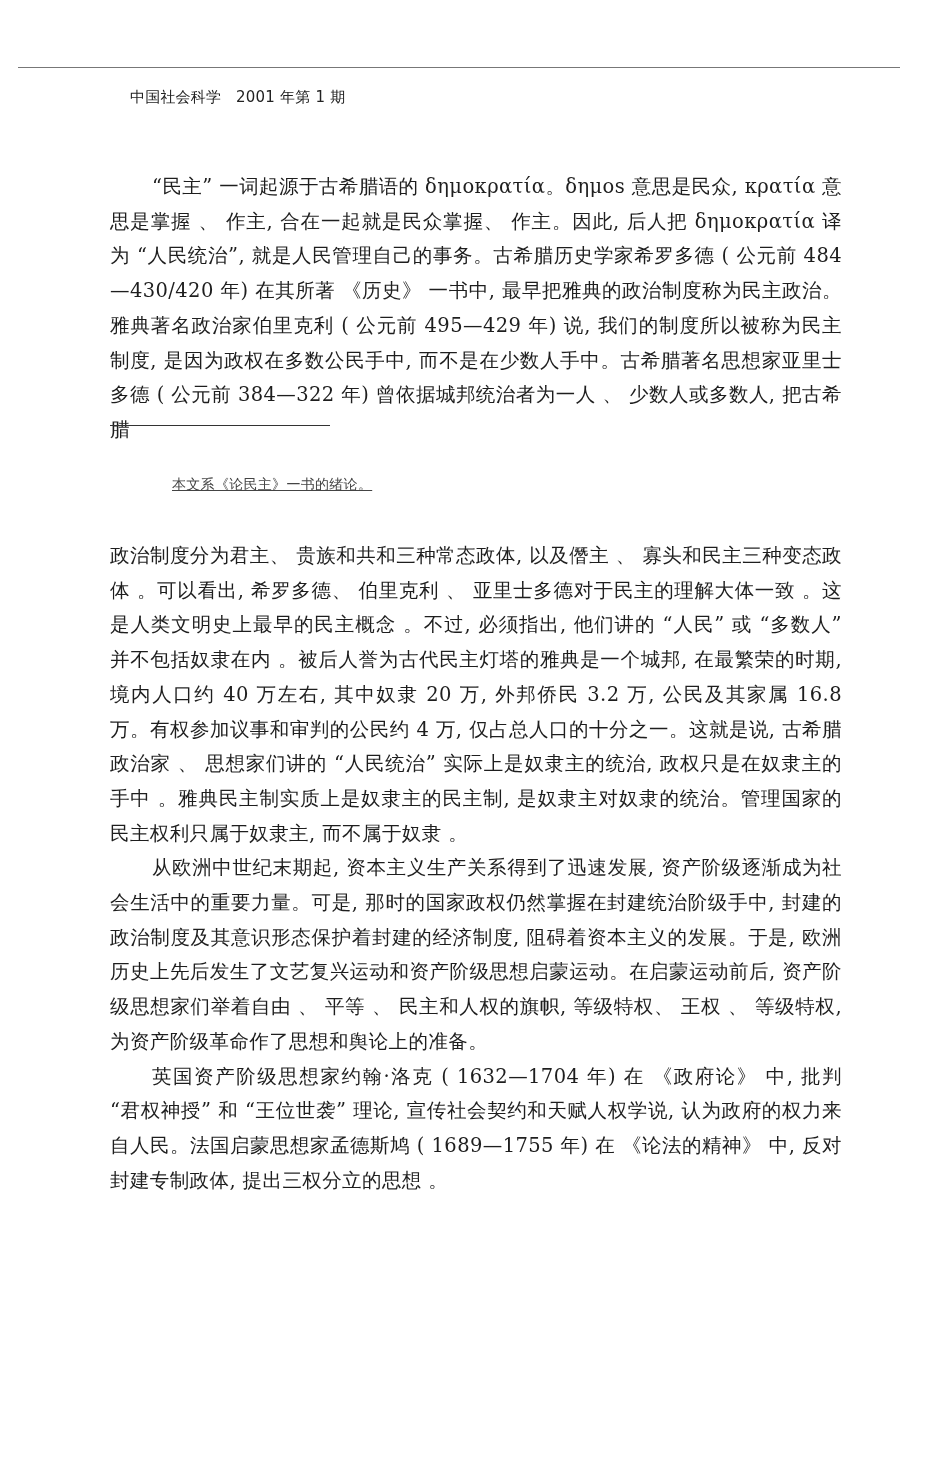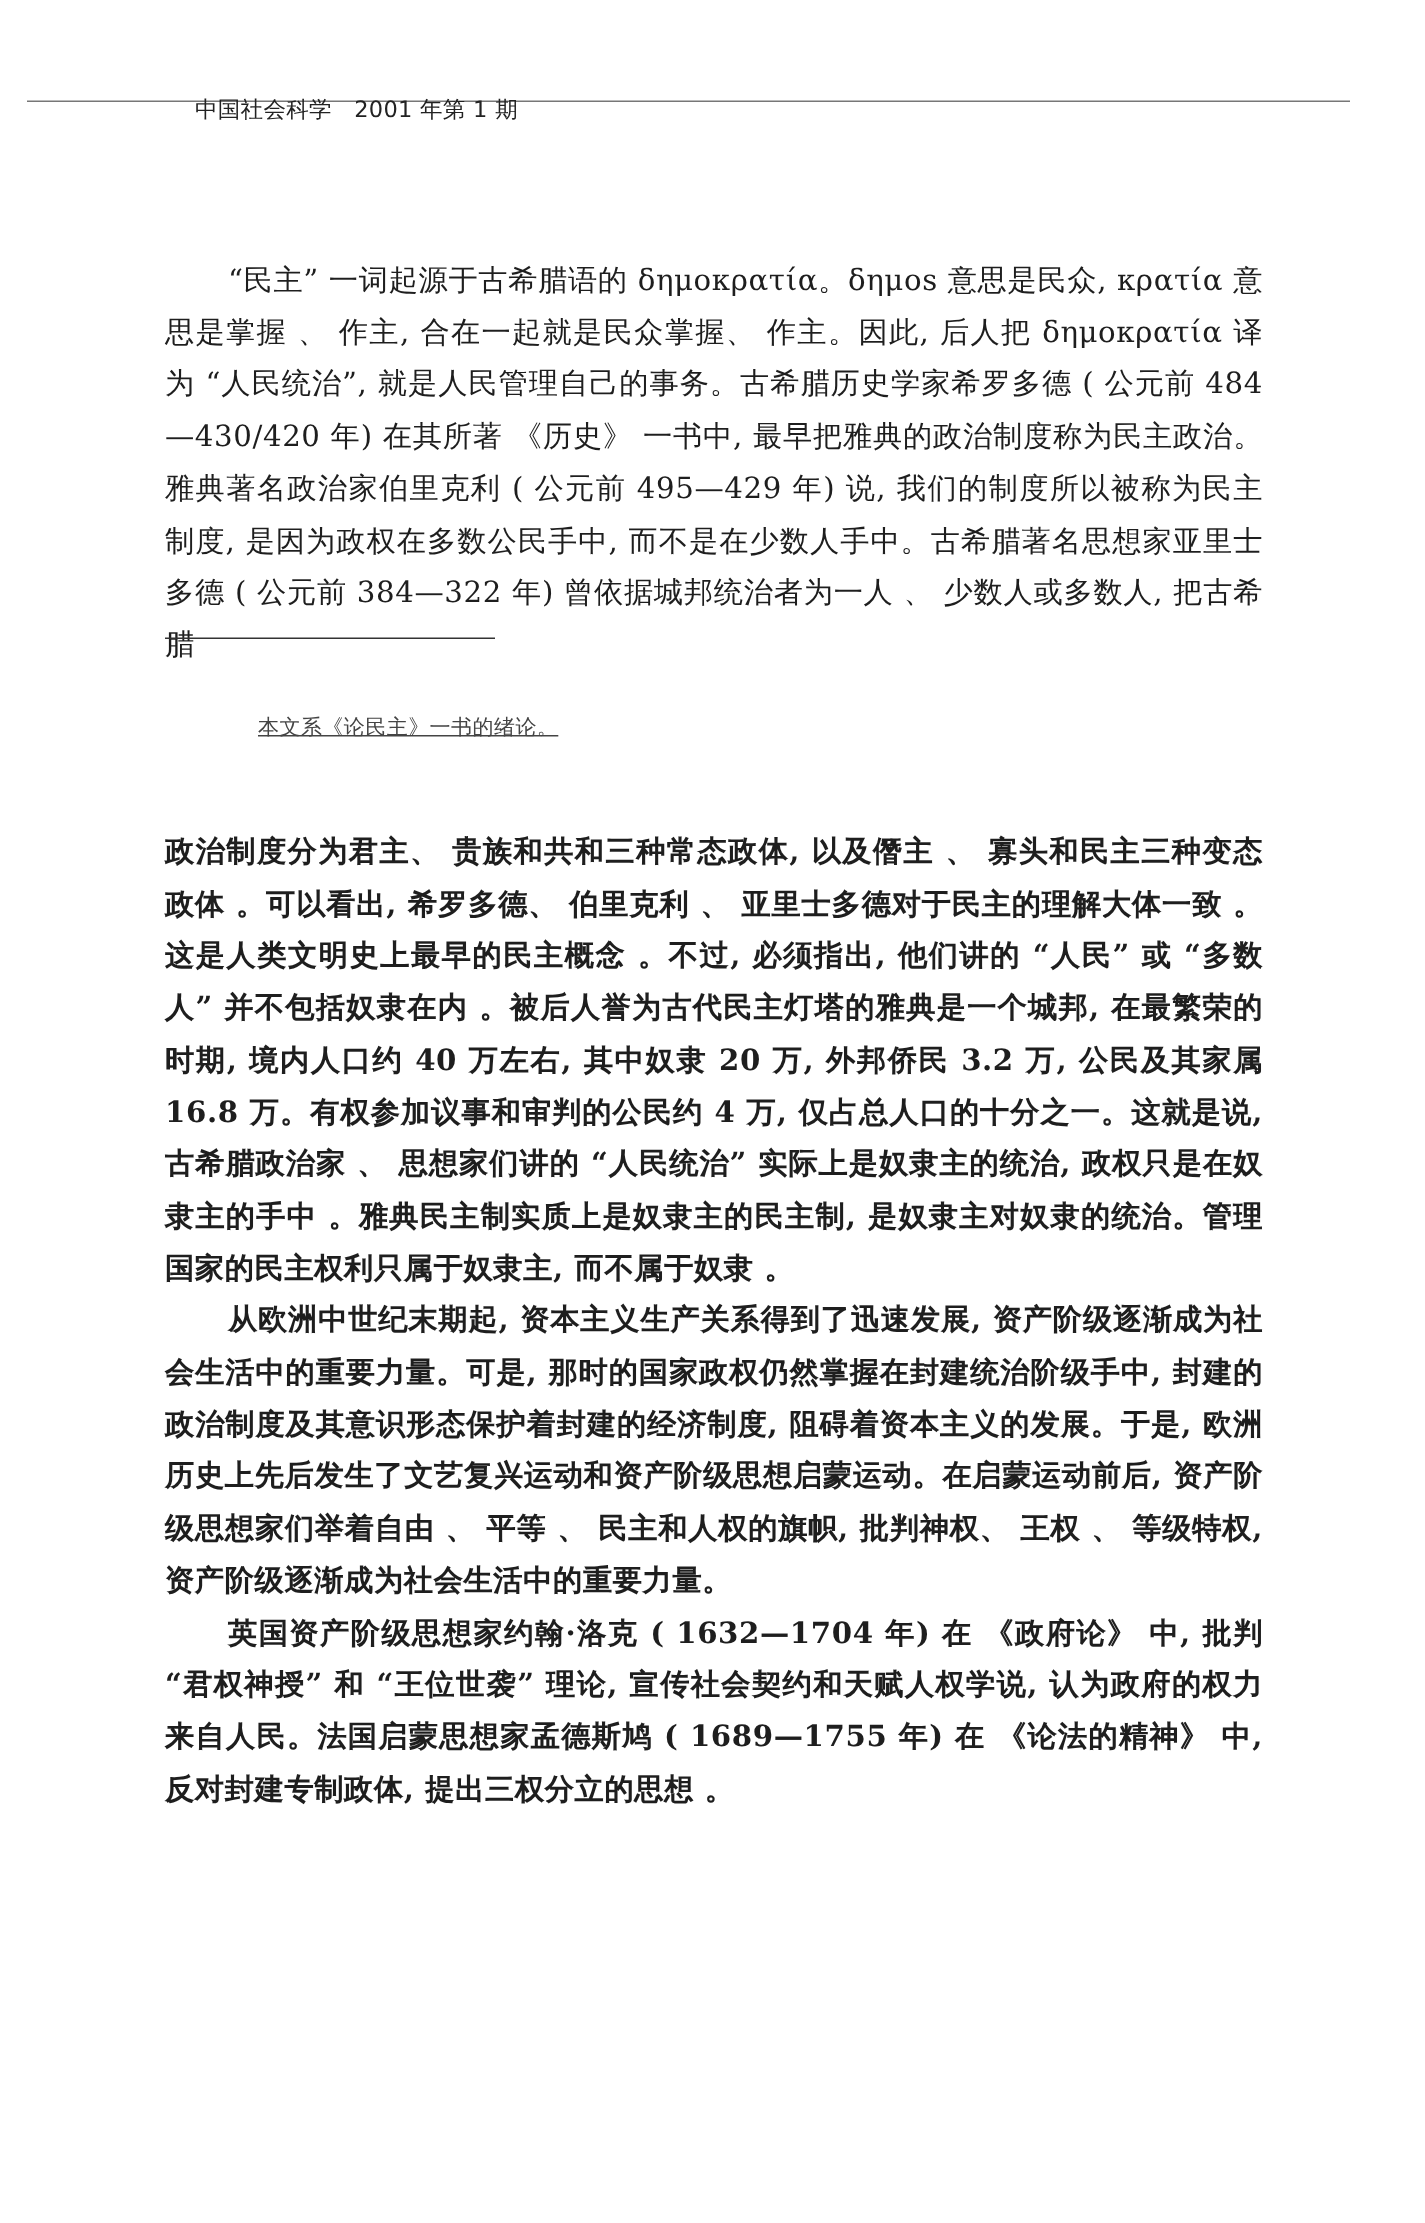--- a/index.html
+++ b/index.html
@@ -19,21 +19,21 @@
       position: absolute;
       left: 18px;
       top: 67px;
       width: 882px;
       height: 0;
       border-top: 1.5px solid #777777;
     }
     .running-header {
       position: absolute;
       left: 130px;
-      top: 64px;
+      top: 88px;
       font-family: "DejaVu Sans", "Liberation Sans", sans-serif;
       font-size: 15px;
       color: #222;
       white-space: pre;
       letter-spacing: 0.2px;
     }
     .body-text {
       position: absolute;
       left: 110px;
       width: 732px;
@@ -61,32 +61,32 @@
     .footnote {
       position: absolute;
       left: 172px;
       top: 476px;
       font-size: 14px;
       color: #444;
       letter-spacing: 0.3px;
       text-decoration: underline;
     }
     #block1 { top: 142px; }
-    #block2 { top: 523px; font-weight: bold; }
+    #block2 { top: 511px; }
   </style>
 </head>
 <body>
 
 <div class="top-rule"></div>
 <div class="running-header">中国社会科学   2001 年第 1 期</div>
 
 <div class="body-text" id="block1">
   <p class="indent">“民主” 一词起源于古希腊语的 δημοκρατία。δημos 意思是民众, κρατία 意思是掌握 、 作主, 合在一起就是民众掌握、 作主。因此, 后人把 δημοκρατία 译为 “人民统治”, 就是人民管理自己的事务。古希腊历史学家希罗多德 ( 公元前 484—430/420 年) 在其所著 《历史》 一书中, 最早把雅典的政治制度称为民主政治。雅典著名政治家伯里克利 ( 公元前 495—429 年) 说, 我们的制度所以被称为民主制度, 是因为政权在多数公民手中, 而不是在少数人手中。古希腊著名思想家亚里士多德 ( 公元前 384—322 年) 曾依据城邦统治者为一人 、 少数人或多数人, 把古希腊</p>
 </div>
 
 <div class="footnote-rule"></div>
 <div class="footnote">本文系《论民主》一书的绪论。</div>
 
 <div class="body-text" id="block2">
   <p>政治制度分为君主、 贵族和共和三种常态政体, 以及僭主 、 寡头和民主三种变态政体 。可以看出, 希罗多德、 伯里克利 、 亚里士多德对于民主的理解大体一致 。这是人类文明史上最早的民主概念 。不过, 必须指出, 他们讲的 “人民” 或 “多数人” 并不包括奴隶在内 。被后人誉为古代民主灯塔的雅典是一个城邦, 在最繁荣的时期, 境内人口约 40 万左右, 其中奴隶 20 万, 外邦侨民 3.2 万, 公民及其家属 16.8 万。有权参加议事和审判的公民约 4 万, 仅占总人口的十分之一。这就是说, 古希腊政治家 、 思想家们讲的 “人民统治” 实际上是奴隶主的统治, 政权只是在奴隶主的手中 。雅典民主制实质上是奴隶主的民主制, 是奴隶主对奴隶的统治。管理国家的民主权利只属于奴隶主, 而不属于奴隶 。</p>
-  <p class="indent">从欧洲中世纪末期起, 资本主义生产关系得到了迅速发展, 资产阶级逐渐成为社会生活中的重要力量。可是, 那时的国家政权仍然掌握在封建统治阶级手中, 封建的政治制度及其意识形态保护着封建的经济制度, 阻碍着资本主义的发展。于是, 欧洲历史上先后发生了文艺复兴运动和资产阶级思想启蒙运动。在启蒙运动前后, 资产阶级思想家们举着自由 、 平等 、 民主和人权的旗帜, 批判神权、 王权 、 等级特权, 资产阶级逐渐成为社会生活中的重要力量。</p>
+  <p class="indent">从欧洲中世纪末期起, 资本主义生产关系得到了迅速发展, 资产阶级逐渐成为社会生活中的重要力量。可是, 那时的国家政权仍然掌握在封建统治阶级手中, 封建的政治制度及其意识形态保护着封建的经济制度, 阻碍着资本主义的发展。于是, 欧洲历史上先后发生了文艺复兴运动和资产阶级思想启蒙运动。在启蒙运动前后, 资产阶级思想家们举着自由 、 平等 、 民主和人权的旗帜, 等级特权、 王权 、 等级特权, 为资产阶级革命作了思想和舆论上的准备。</p>
   <p class="indent">英国资产阶级思想家约翰·洛克 ( 1632—1704 年) 在 《政府论》 中, 批判 “君权神授” 和 “王位世袭” 理论, 宣传社会契约和天赋人权学说, 认为政府的权力来自人民。法国启蒙思想家孟德斯鸠 ( 1689—1755 年) 在 《论法的精神》 中, 反对封建专制政体, 提出三权分立的思想 。</p>
 </div>
 
 </body></html>

